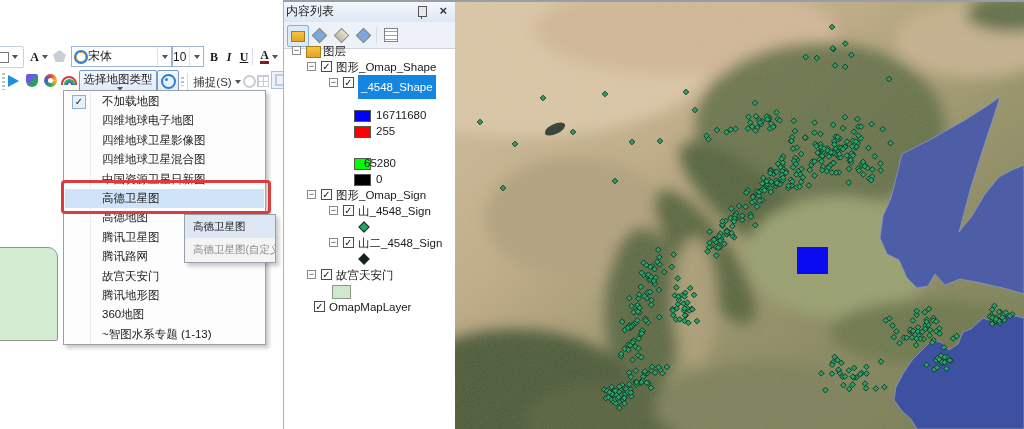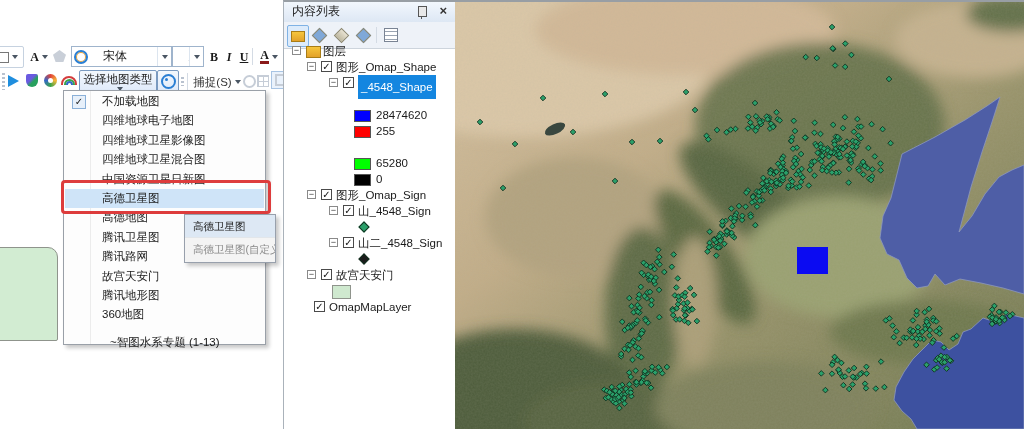--- a/index.html
+++ b/index.html
@@ -6,21 +6,21 @@
   #stage{position:relative;width:1024px;height:429px;overflow:hidden;
          font-family:"Liberation Sans",sans-serif;font-size:12px;color:#1a1a1a;background:#fff;}
   
   .left-pane{position:absolute;left:0;top:0;width:283px;height:429px;background:#fff;overflow:hidden;}
   .trow{position:absolute;left:0;right:0;height:25px;}
   .t-btn{position:absolute;display:flex;align-items:center;justify-content:center;background:#fff;
          border:1px solid #c6d2e0;border-radius:2px;height:20px;font-size:12px;cursor:default;}
   .crt{width:0;height:0;border-left:3px solid transparent;border-right:3px solid transparent;
        border-top:4px solid #4a5663;display:inline-block;margin-left:3px;}
   .combo{position:absolute;display:flex;align-items:center;background:#fff;border:1px solid #9fb4cc;height:19px;}
-  .combo .val{flex:1;padding-left:15px;white-space:nowrap;overflow:hidden;}
+  .combo .val{flex:1;padding-left:0;white-space:nowrap;overflow:hidden;}
   .combo .dd{width:13px;display:flex;align-items:center;justify-content:center;border-left:1px solid #dce5ef;height:100%;}
   .serifb{font-family:"Liberation Serif",serif;font-weight:bold;}
   .o-icon{width:10px;height:10px;border:2px solid #2a7fd4;border-radius:50%;margin-left:2px;flex:none;background:#fff;box-shadow:inset 0 0 0 1px #f0a432;}
   .grip{position:absolute;width:3px;top:4px;bottom:4px;background:repeating-linear-gradient(#b9c2cf 0 2px,transparent 2px 4px);}
   .vsep{position:absolute;width:1px;top:4px;bottom:4px;background:#d4dbe4;}
   .play-ic{width:0;height:0;border-top:6px solid transparent;border-bottom:6px solid transparent;border-left:11px solid #1f8ede;}
   .shield-ic{width:12px;height:13px;border-radius:2px 2px 6px 6px;background:linear-gradient(135deg,#6a5ae0 40%,#27a05e 60%);}
   .wheel-ic{width:13px;height:13px;border-radius:50%;background:conic-gradient(#e04338,#f5b63a,#3aa54a,#3568c8,#e04338);position:relative;}
   .wheel-ic i{position:absolute;left:4px;top:4px;width:5px;height:5px;border-radius:50%;background:#fff;}
   .rain-ic{position:relative;width:16px;height:9px;overflow:hidden;}
@@ -50,21 +50,21 @@
   #map-submenu{position:absolute;left:184px;top:214px;width:90px;height:47px;background:#f4f4f4;border:1px solid #98a0ac;
                box-shadow:3px 3px 4px rgba(0,0,0,.22);z-index:7;overflow:hidden;}
   .sub-item{height:22px;line-height:22px;padding-left:8px;font-size:10.5px;white-space:nowrap;}
   .sub-item.hov{background:#dde8f4;border-bottom:1px solid #e2e6ea;}
   .sub-item.dis{color:#8a8a8a;}
   .poly{position:absolute;left:-6px;top:247px;width:62px;height:92px;background:#d2ecd2;border:1px solid #8f948c;border-radius:0 10px 2px 0;}
   
   .toc-panel{position:absolute;left:283px;top:0;width:172px;height:429px;background:#f2f5f9;
              border-left:1px solid #aab2ba;border-top:2px solid #989ea4;box-sizing:border-box;}
   .toc-title{position:absolute;left:0;top:0;right:0;height:24px;background:linear-gradient(#f2f7fd,#d9e4f2);
-             line-height:19px;padding-left:8px;color:#222;}
+             line-height:19px;padding-left:2px;color:#222;}
   .pin-ic{position:absolute;right:28px;top:4px;width:7px;height:9px;border:1px solid #555;background:#e8e8e8;}
   .pin-ic::after{content:"";position:absolute;left:2px;top:9px;width:1px;height:3px;background:#555;}
   .x-ic{position:absolute;right:8px;top:1px;font-size:13px;font-weight:bold;color:#333;}
   .toc-tools{position:absolute;left:0;top:20px;right:0;height:26px;background:#eef2f8;border-bottom:1px solid #d7dde5;}
   .tool-tile{position:absolute;top:3px;width:20px;height:20px;display:flex;align-items:center;justify-content:center;border-radius:2px;}
   .tool-tile.on{background:#dcebfb;border:1px solid #7fb2e5;}
   .ic-layers{width:12px;height:9px;background:linear-gradient(#f6c63d,#e3a22a);border:1px solid #a87d18;}
   .ic-diam{width:9px;height:9px;transform:rotate(45deg);background:linear-gradient(#e8e2d2,#bdb79f);border:1px solid #8d8870;}
   .ic-diam.b{background:#7fa8d8;}
   .ic-opts{width:12px;height:12px;border:1px solid #7a8494;background:#fff;
@@ -179,21 +179,21 @@
         <div class="menu-item" style="top: 59px;">四维地球卫星混合图</div>
         <div class="menu-item" style="top: 40px;">四维地球卫星影像图</div>
         <div class="menu-item" style="top: 79px;">中国资源卫星日新图</div>
         <div class="menu-item sel" style="top: 98px;">高德卫星图</div>
         <div class="menu-item" style="top: 117px;">高德地图</div>
         <div class="menu-item" style="top: 137px;">腾讯卫星图</div>
         <div class="menu-item" style="top: 156px;">腾讯路网</div>
         <div class="menu-item" style="top: 176px;">故宫天安门</div>
         <div class="menu-item" style="top: 195px;">腾讯地形图</div>
         <div class="menu-item" style="top: 214px;">360地图</div>
-        <div class="menu-item" style="top: 242px; margin-left: 8px;">~智图水系专题 (1-13)</div>
+        <div class="menu-item" style="top: 234px;">~智图水系专题 (1-13)</div>
       </div>
     <div id="red-box"></div>
     <div id="map-submenu">
         <div class="sub-item hov">高德卫星图</div>
         <div class="sub-item dis">高德卫星图(自定义)</div>
       </div>
 
     <div class="poly"></div>
   </div>
 
@@ -230,29 +230,29 @@
           <div class="cb" style="left: 37px;">✓</div>
           <span class="tlabel" style="left: 52px;">图形_Omap_Shape</span>
         </div>
         <div class="trow2" style="top: 26px;">
           <div class="exp" style="left: 45px;">−</div>
           <div class="cb" style="left: 59px;">✓</div>
           <span class="tlabel sel" style="left: 74px;">_4548_Shape</span>
         </div>
         <div class="trow2" style="top: 58px;">
           <div class="sw" style="left: 70px; background: rgb(0, 0, 255);"></div>
-          <span class="tlabel" style="left: 92px;">28474620</span>
+          <span class="tlabel" style="left: 92px;">16711680</span>
         </div>
         <div class="trow2" style="top: 74px;">
           <div class="sw" style="left: 70px; background: rgb(255, 0, 0);"></div>
           <span class="tlabel" style="left: 92px;">255</span>
         </div>
         <div class="trow2" style="top: 106px;">
           <div class="sw" style="left: 70px; background: rgb(0, 255, 0);"></div>
-          <span class="tlabel" style="left: 92px;">65280</span>
+          <span class="tlabel" style="left: 80px;">65280</span>
         </div>
         <div class="trow2" style="top: 122px;">
           <div class="sw" style="left: 70px; background: rgb(0, 0, 0);"></div>
           <span class="tlabel" style="left: 92px;">0</span>
         </div>
         <div class="trow2" style="top: 138px;">
           <div class="exp" style="left: 23px;">−</div>
           <div class="cb" style="left: 37px;">✓</div>
           <span class="tlabel" style="left: 52px;">图形_Omap_Sign</span>
         </div>

